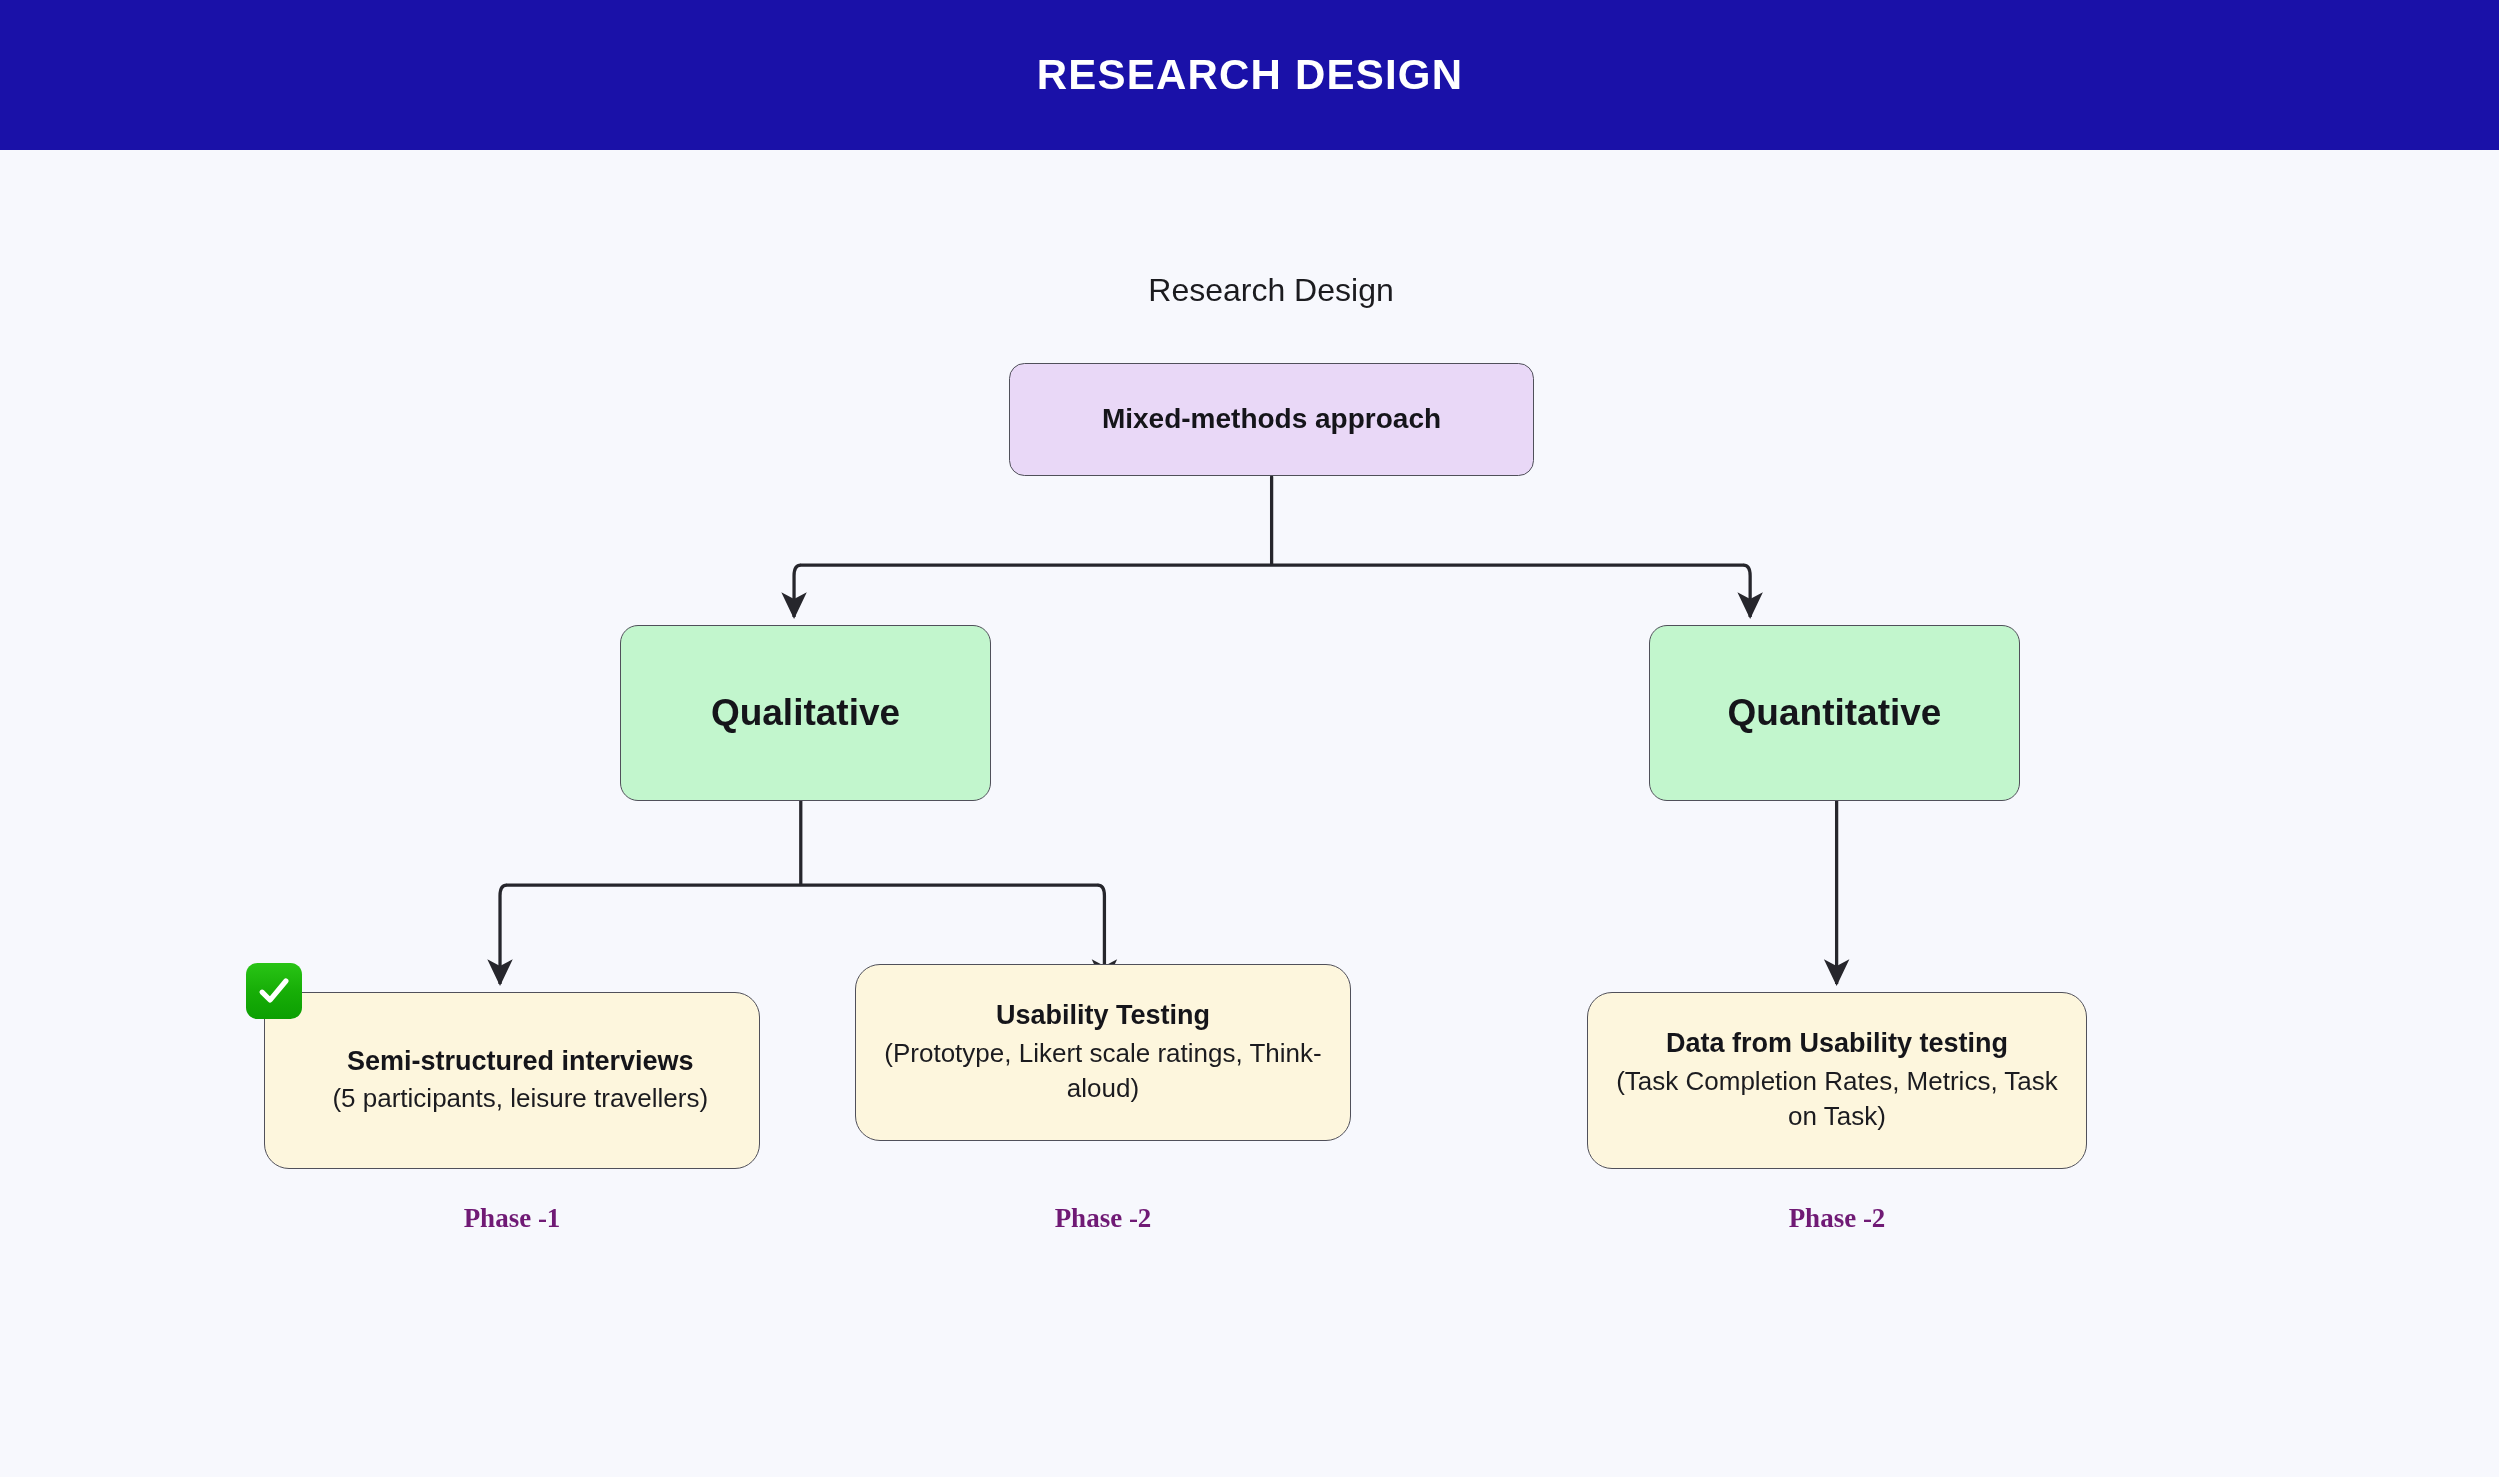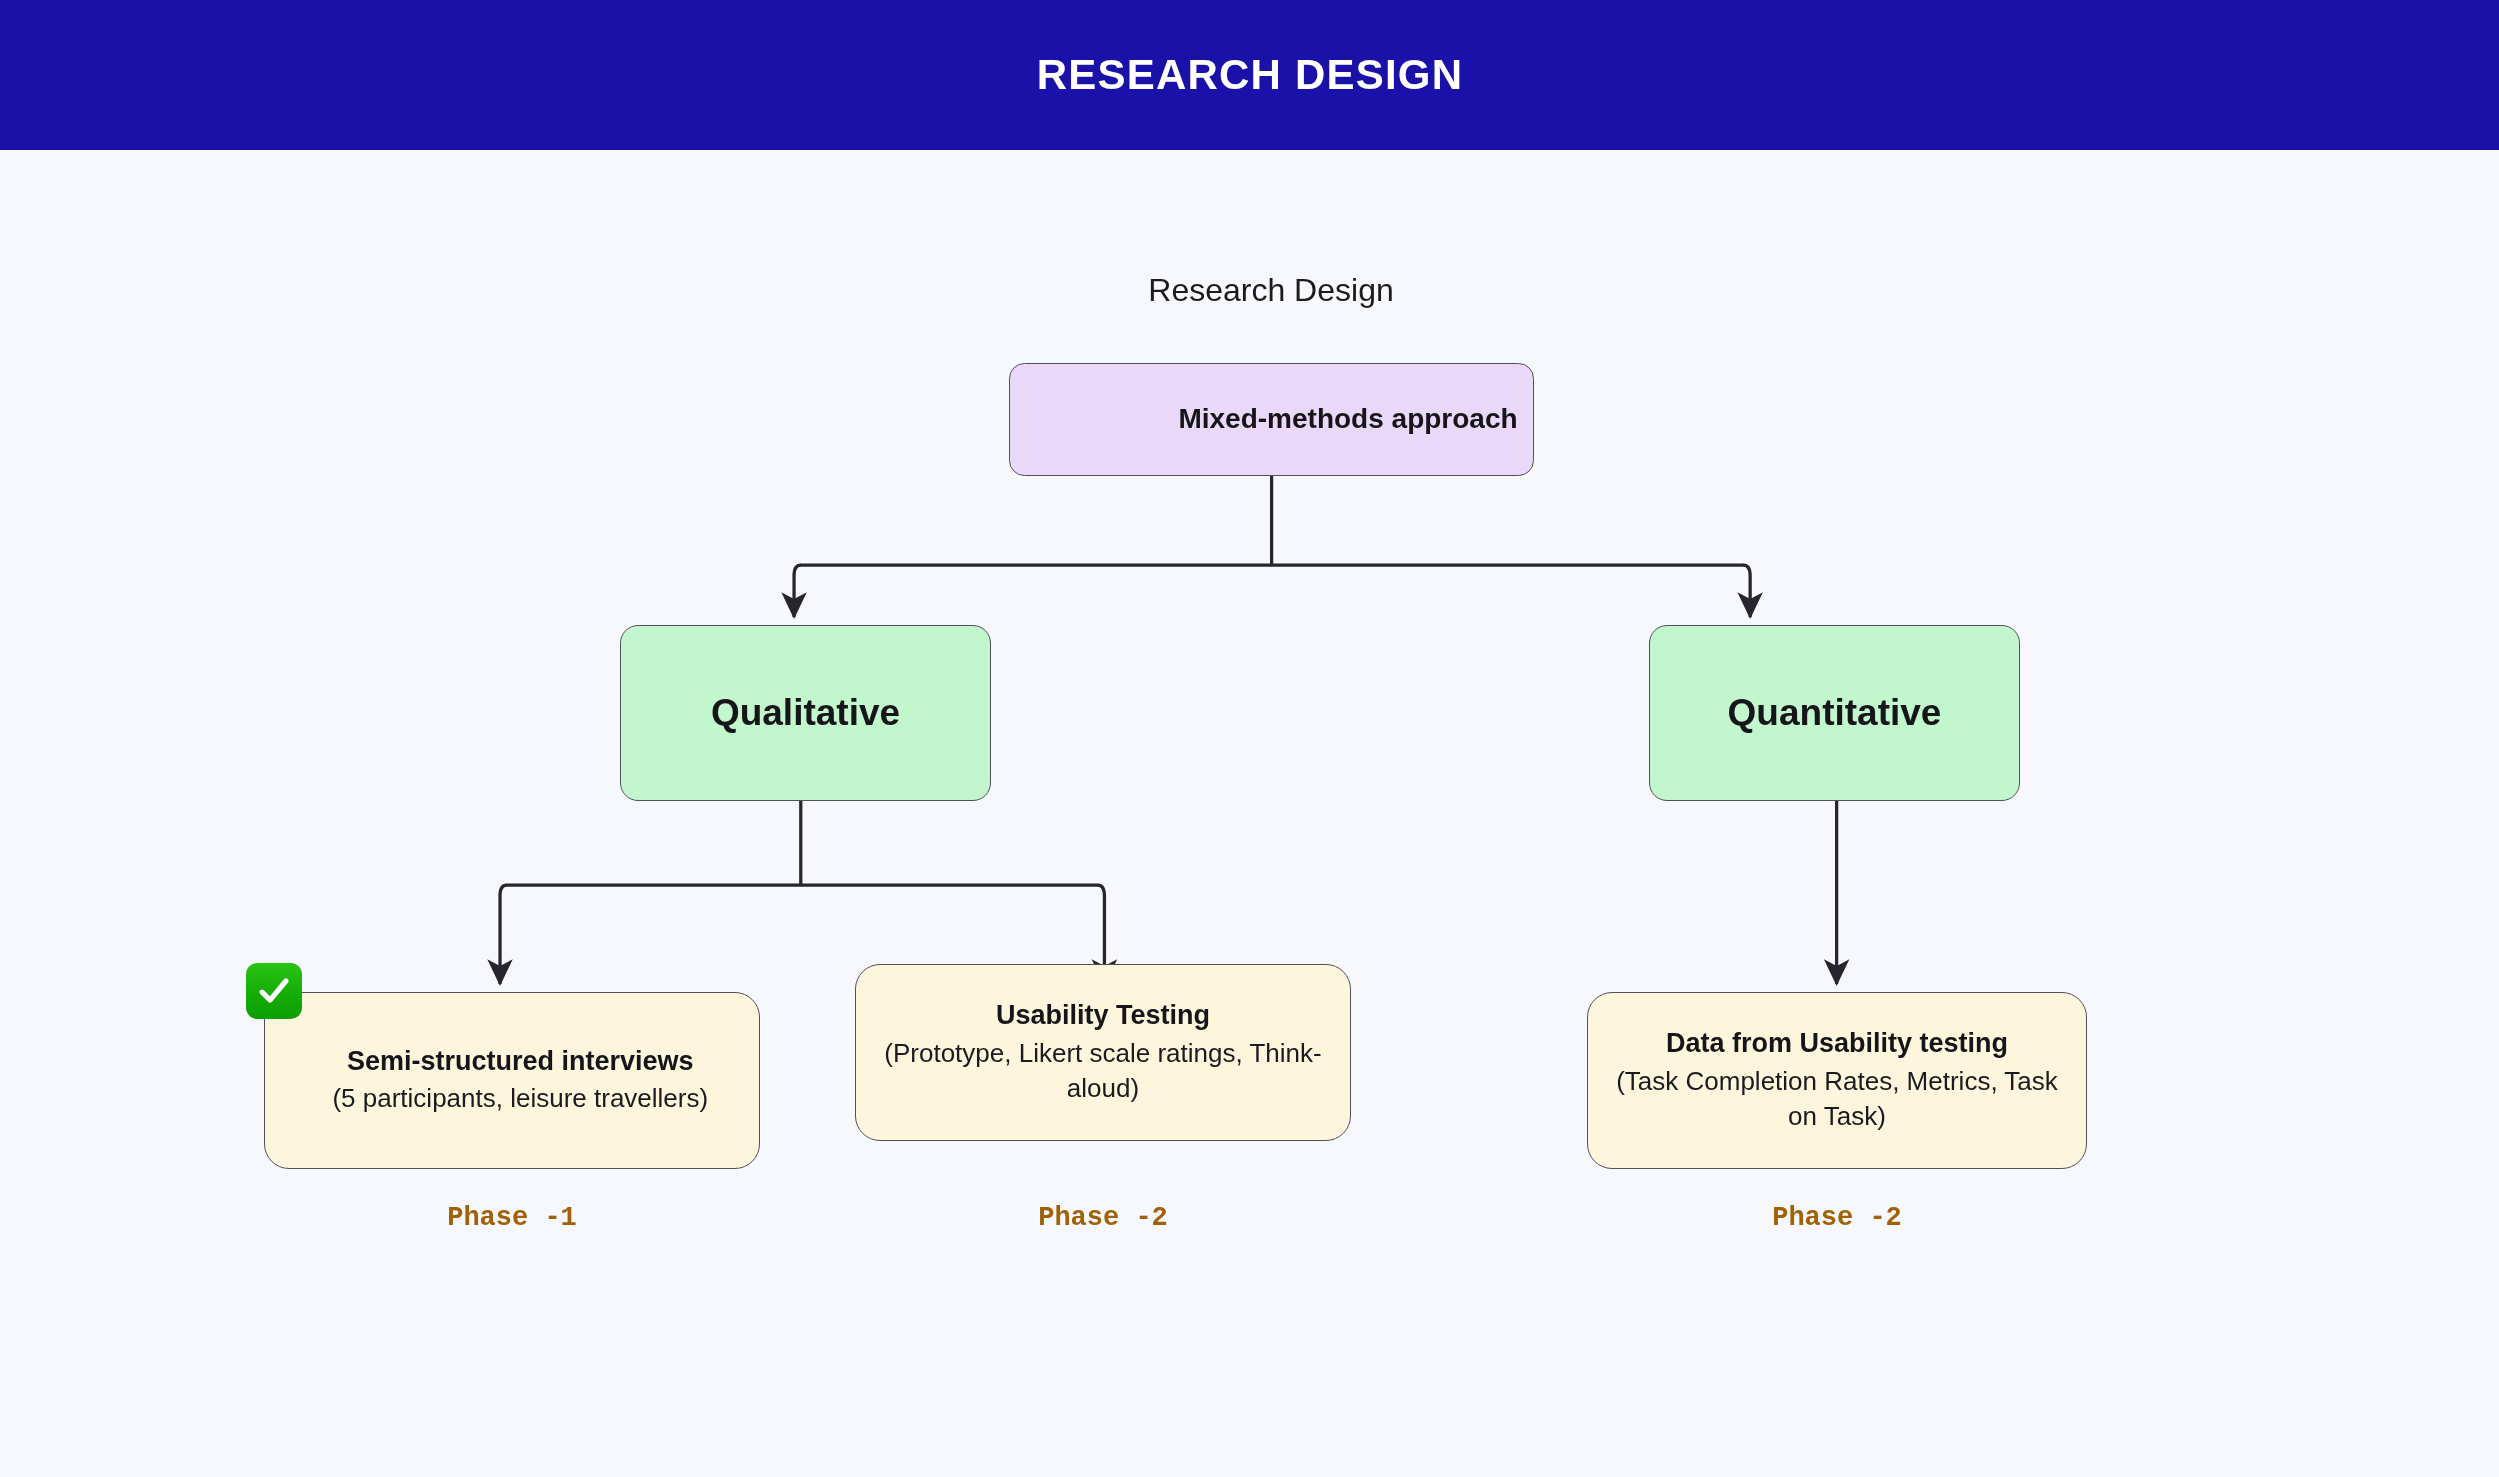--- a/index.html
+++ b/index.html
@@ -91,21 +91,20 @@
   }
 
   
   #node-root {
     left: 1009px;
     top: 213px;
     width: 525px;
     height: 113px;
     background: #e9d8f7;
     border-radius: 15.4px;
-    align-items: flex-end;
   }
   #node-root .node-title { font-size: 28px; }
 
   
   .node-branch {
     width: 371px;
     height: 176px;
     background: #c2f6cd;
     border-radius: 18px;
   }
@@ -140,23 +139,23 @@
     justify-content: center;
     z-index: 6;
   }
   #check-badge svg { display: block; }
 
   
   .phase-label {
     position: absolute;
     font-size: 27px;
     font-weight: bold;
-    color: #a16207;
+    color: #701a75;
     text-align: center;
-    font-family: Liberation Mono, monospace;
+    font-family: Liberation Serif, serif;
   }
   #phase-label-1 { left: 264px;  top: 1053px; width: 496px; }
   #phase-label-2 { left: 855px;  top: 1053px; width: 496px; }
   #phase-label-3 { left: 1587px; top: 1053px; width: 500px; }
 </style>
 </head>
 <body>
 
 <div id="header-banner">
   <div id="header-title">RESEARCH DESIGN</div>

